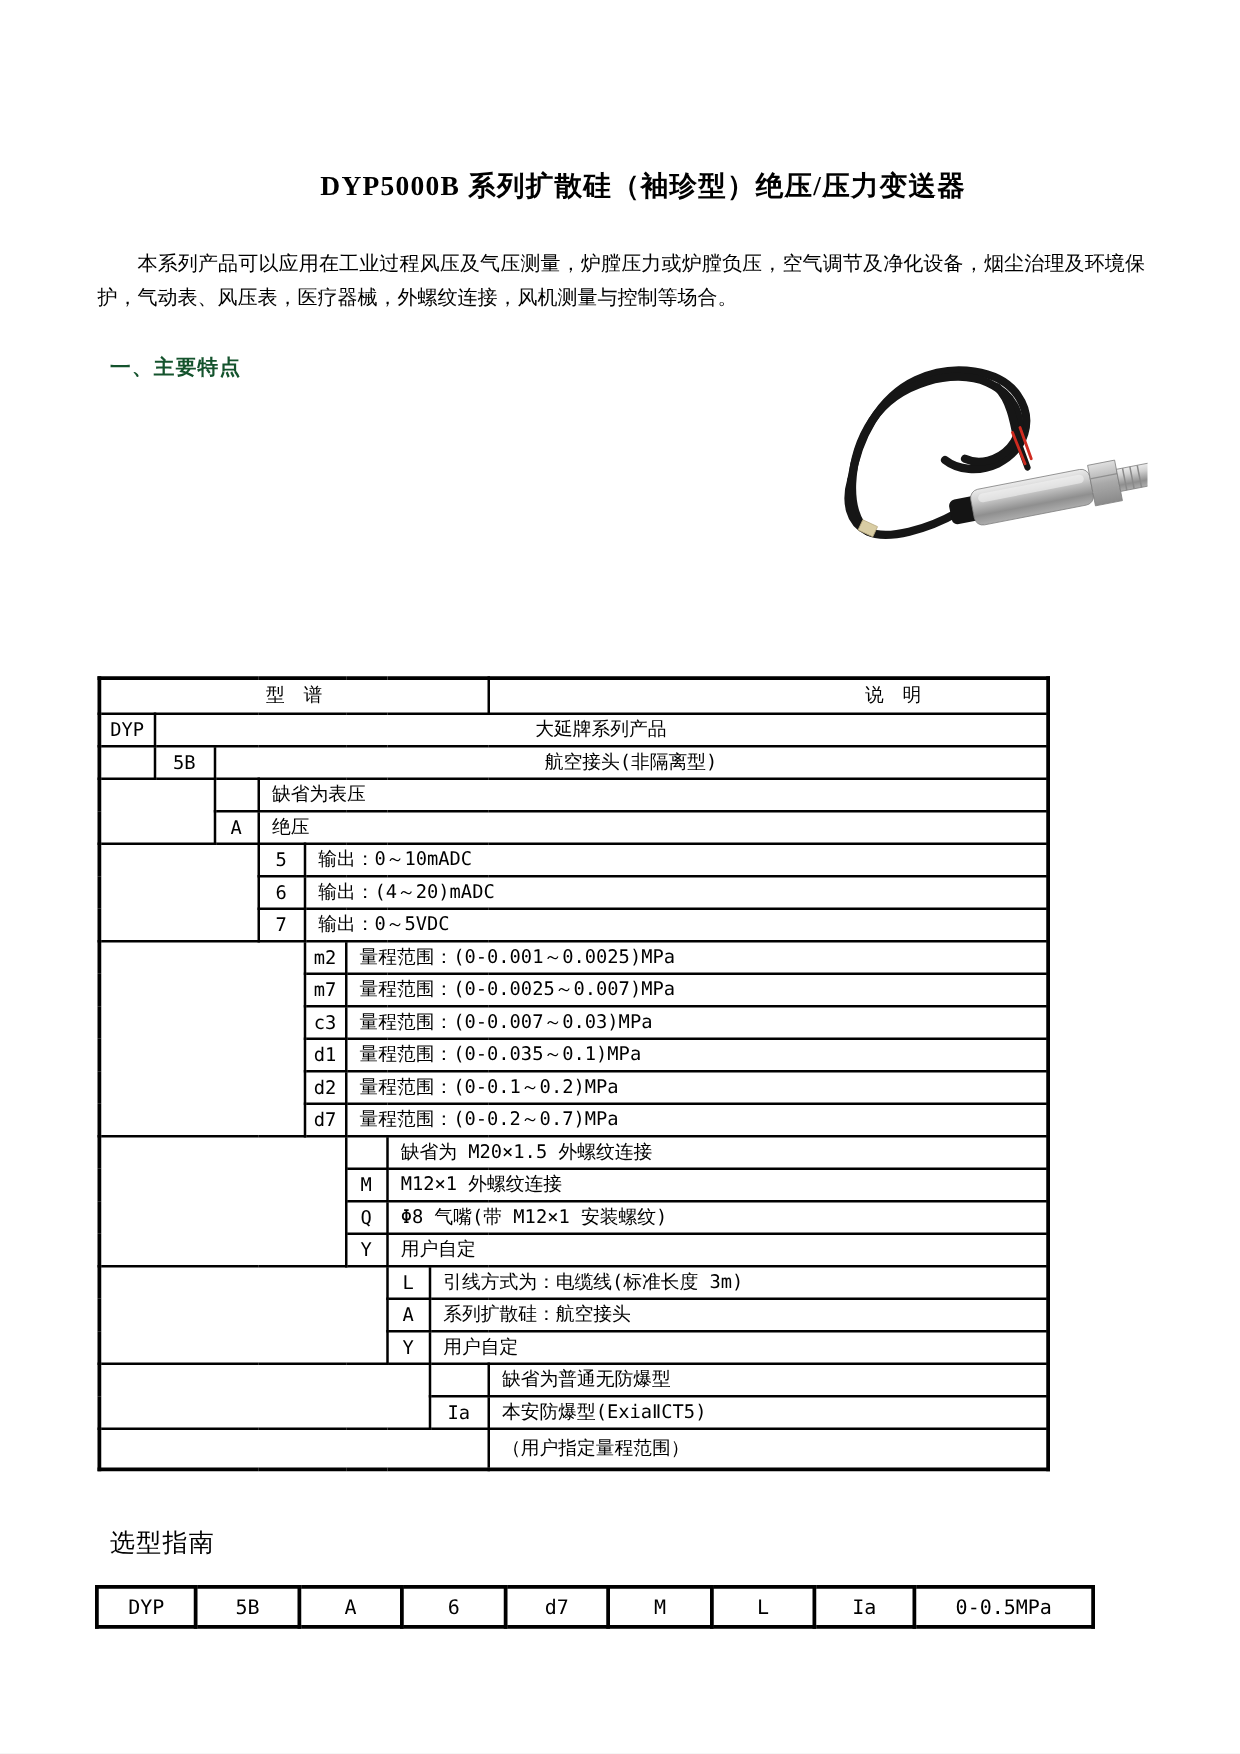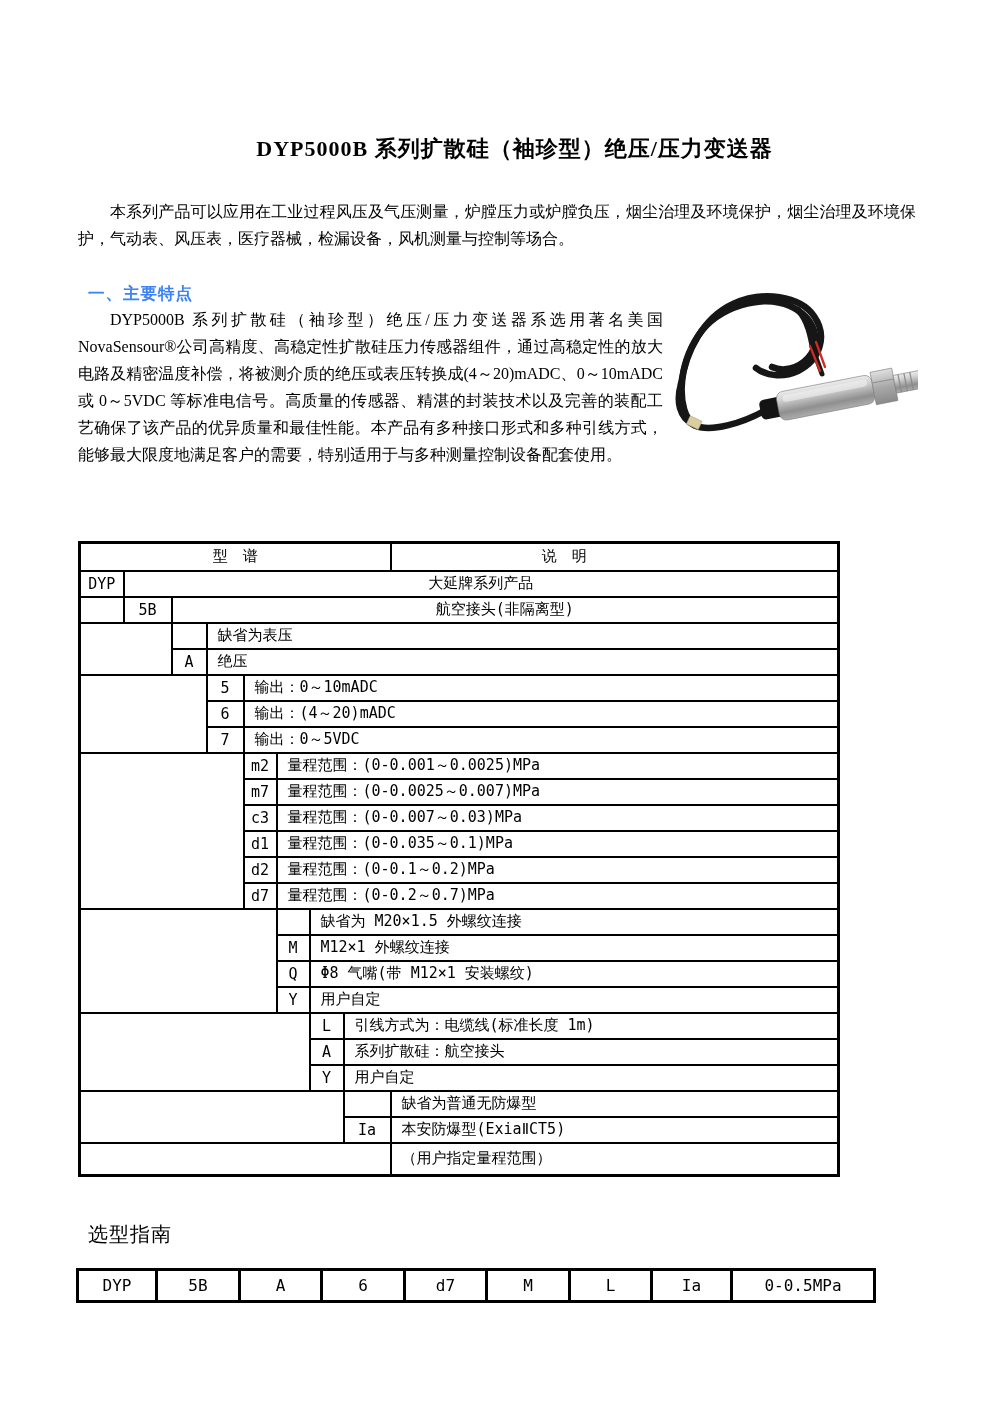--- a/index.html
+++ b/index.html
@@ -19,21 +19,21 @@
     font-size:22px;font-weight:bold;letter-spacing:1px;
   }
   .intro{
     position:absolute;top:198px;left:78px;width:838px;
     font-size:16px;line-height:27px;
     text-align:justify;text-indent:2em;
   }
   .sec-heading{
     position:absolute;left:88px;
     font-size:16.5px;font-weight:bold;
-    color:#3b82f6;
+    color:#14532d;
     letter-spacing:1px;
   }
   .sec1-heading{top:283px;}
   .sec2-heading{top:512px;}
   .para1{
     position:absolute;top:306px;left:78px;width:585px;
     font-size:16px;line-height:27px;
     text-align:justify;text-indent:2em;
   }
   .para2{
@@ -57,21 +57,21 @@
     vertical-align:middle;
     padding:0 2px 0 10px;
     white-space:nowrap;overflow:hidden;
   }
   table.spectrum{border:3px solid #000;}
   table.spectrum tr{height:26px;}
   table.spectrum tr.hdr{height:28px;margin-top:22px;}
   table.spectrum tr.last{height:33px;}
   table.spectrum td.code,
   table.spectrum td.ctr{text-align:center;padding:0;}
-  table.spectrum td.hdr-desc{padding-right:100px;}
+  table.spectrum td.hdr-desc{padding-right:100px;text-align:right;}
   .guide-label{
     position:absolute;top:1221px;left:88px;
     font-size:20px;letter-spacing:1px;
   }
   table.selection{
     position:absolute;top:1268px;left:76px;
     border-collapse:collapse;
     font-family:"DejaVu Sans Mono","Liberation Mono",monospace;
     font-size:16px;
   }
@@ -81,21 +81,21 @@
     height:27px;
   }
 </style>
 </head>
 <body>
 
 <div class="page">
 
   <div class="doc-title">DYP5000B 系列扩散硅（袖珍型）绝压/压力变送器</div>
 
-  <div class="intro">本系列产品可以应用在工业过程风压及气压测量，炉膛压力或炉膛负压，烟尘治理及环境保护，烟尘治理及环境保护，气动表、风压表，医疗器械，检漏设备，风机测量与控制等场合。</div>
+  <div class="intro">本系列产品可以应用在工业过程风压及气压测量，炉膛压力或炉膛负压，空气调节及净化设备，烟尘治理及环境保护，气动表、风压表，医疗器械，外螺纹连接，风机测量与控制等场合。</div>
 
   <div class="sec-heading sec1-heading">一、主要特点</div>
 
   <svg class="photo" viewBox="0 0 270 175" aria-hidden="true">
     <defs>
       <linearGradient id="steel" x1="0" y1="0" x2="0" y2="1">
         <stop offset="0" stop-color="#ececec"></stop>
         <stop offset="0.3" stop-color="#cfcfcf"></stop>
         <stop offset="0.72" stop-color="#8f8f8f"></stop>
         <stop offset="1" stop-color="#adadad"></stop>
@@ -130,21 +130,20 @@
       <line x1="97" y1="-5.5" x2="119" y2="-5.5" stroke="#8f8f8f" stroke-width="1"></line>
       <line x1="97" y1="5.5" x2="119" y2="5.5" stroke="#9f9f9f" stroke-width="1"></line>
       <rect x="119" y="-9" width="26" height="18" fill="url(#steel)" stroke="#7d7d7d" stroke-width="0.6"></rect>
       <line x1="124" y1="-9" x2="124" y2="9" stroke="#8a8a8a" stroke-width="1.2"></line>
       <line x1="130" y1="-9" x2="130" y2="9" stroke="#8a8a8a" stroke-width="1.2"></line>
       <line x1="136" y1="-9" x2="136" y2="9" stroke="#8a8a8a" stroke-width="1.2"></line>
       <rect x="145" y="-7.5" width="3.5" height="15" fill="#7a7a7a"></rect>
     </g>
   </svg>
 
-  <div class="para1">DYP5000B 系列扩散硅（袖珍型）绝压/压力变送器系选用著名美国 NovaSensour®公司高精度、高稳定性扩散硅压力传感器组件，通过高稳定性的放大电路及精密温度补偿，将被测介质的绝压或表压转换成(4～20)mADC、0～10mADC 或 0～5VDC 等标准电信号。高质量的传感器、精湛的封装技术以及完善的装配工艺确保了该产品的优异质量和最佳性能。本产品有多种接口形式和多种引线方式，能够最大限度地满足客户的需要，特别适用于与多种测量控制设备配套使用。</div>
 
 
   <table class="spectrum">
     <colgroup>
       <col style="width:44px">
         <col style="width:48px">
         <col style="width:35px">
       <col style="width:37px">
         <col style="width:33px">
         <col style="width:33px">
@@ -226,21 +225,21 @@
       <td class="code">Q</td>
       <td colspan="3">Φ8 气嘴(带 M12×1 安装螺纹)</td>
     </tr>
     <tr>
       <td class="code">Y</td>
       <td colspan="3">用户自定</td>
     </tr>
     <tr>
       <td colspan="6" rowspan="3"></td>
       <td class="code">L</td>
-      <td colspan="2">引线方式为：电缆线(标准长度 1m)</td>
+      <td colspan="2">引线方式为：电缆线(标准长度 3m)</td>
     </tr>
     <tr>
       <td class="code">A</td>
       <td colspan="2">系列扩散硅：航空接头</td>
     </tr>
     <tr>
       <td class="code">Y</td>
       <td colspan="2">用户自定</td>
     </tr>
     <tr>

